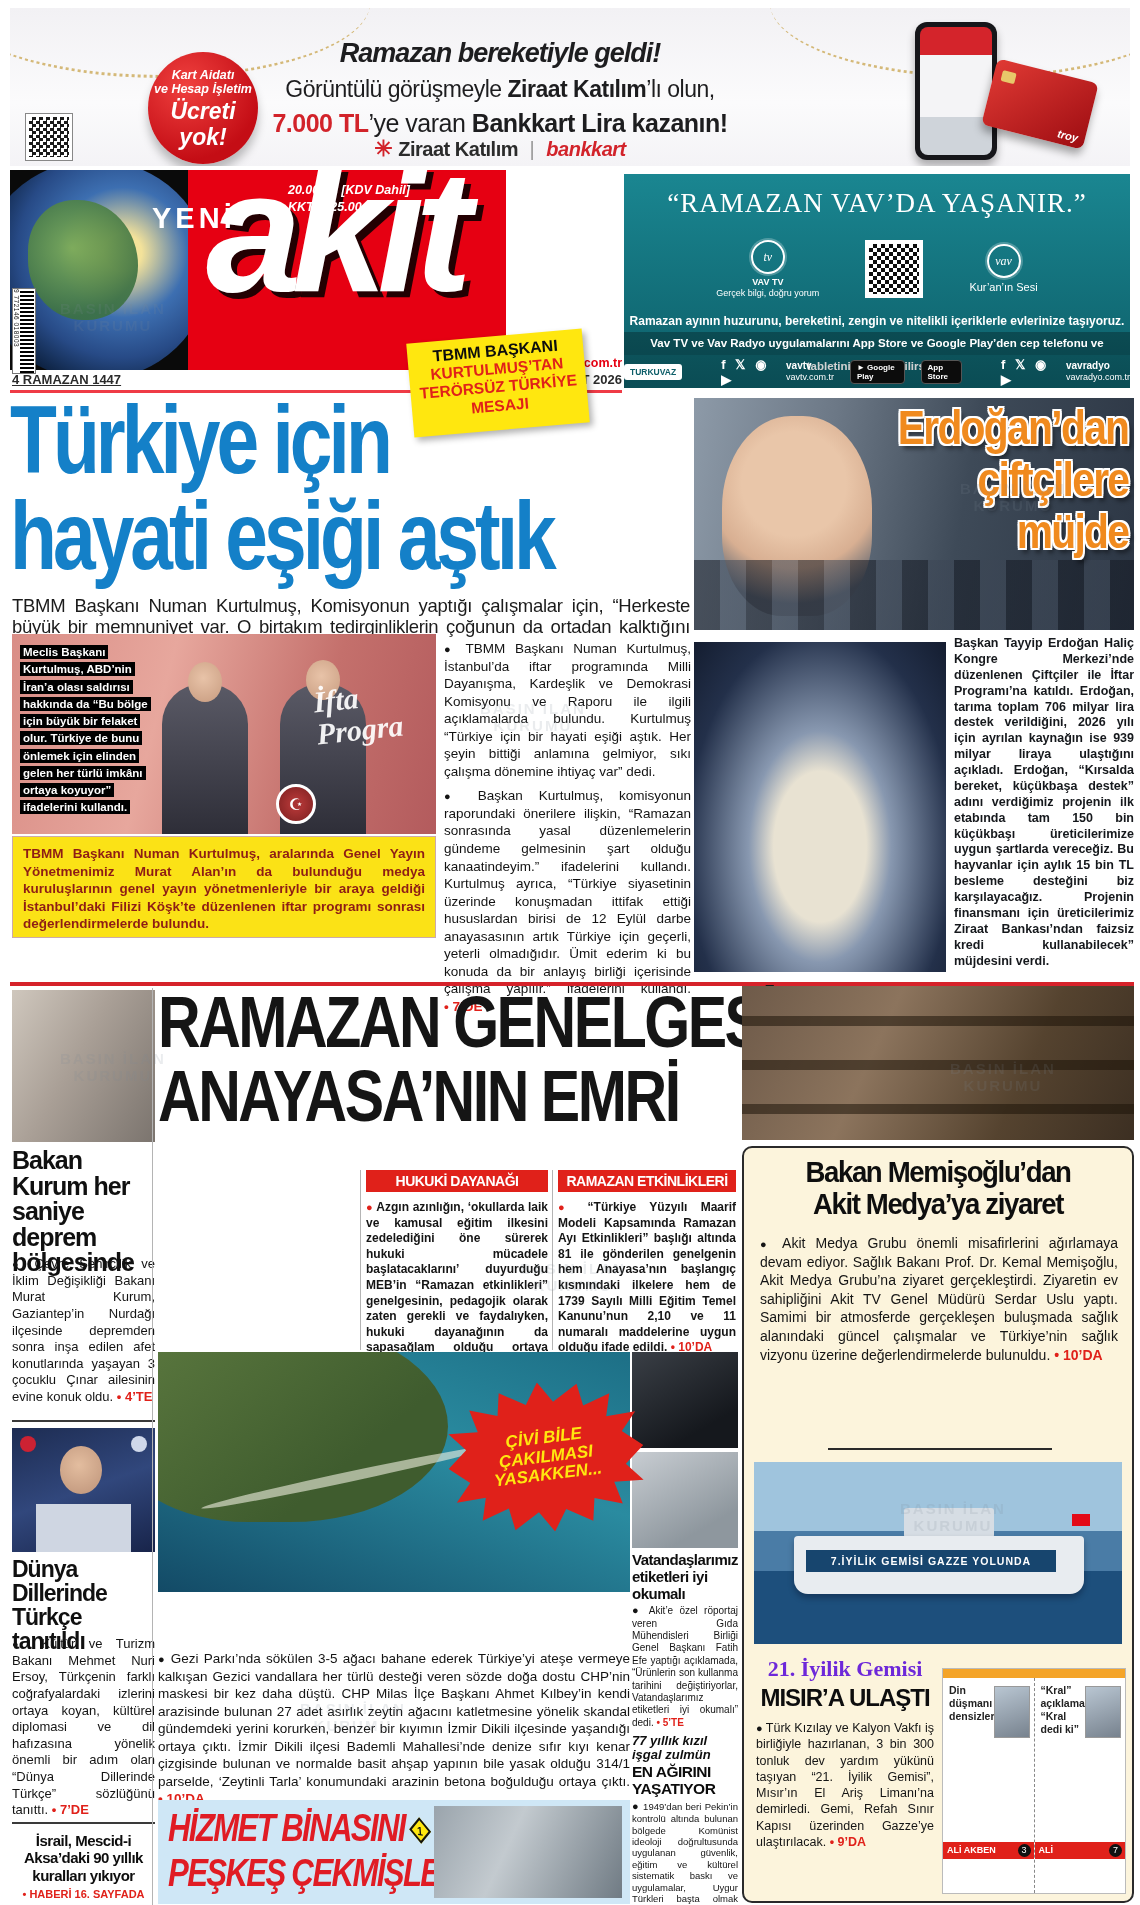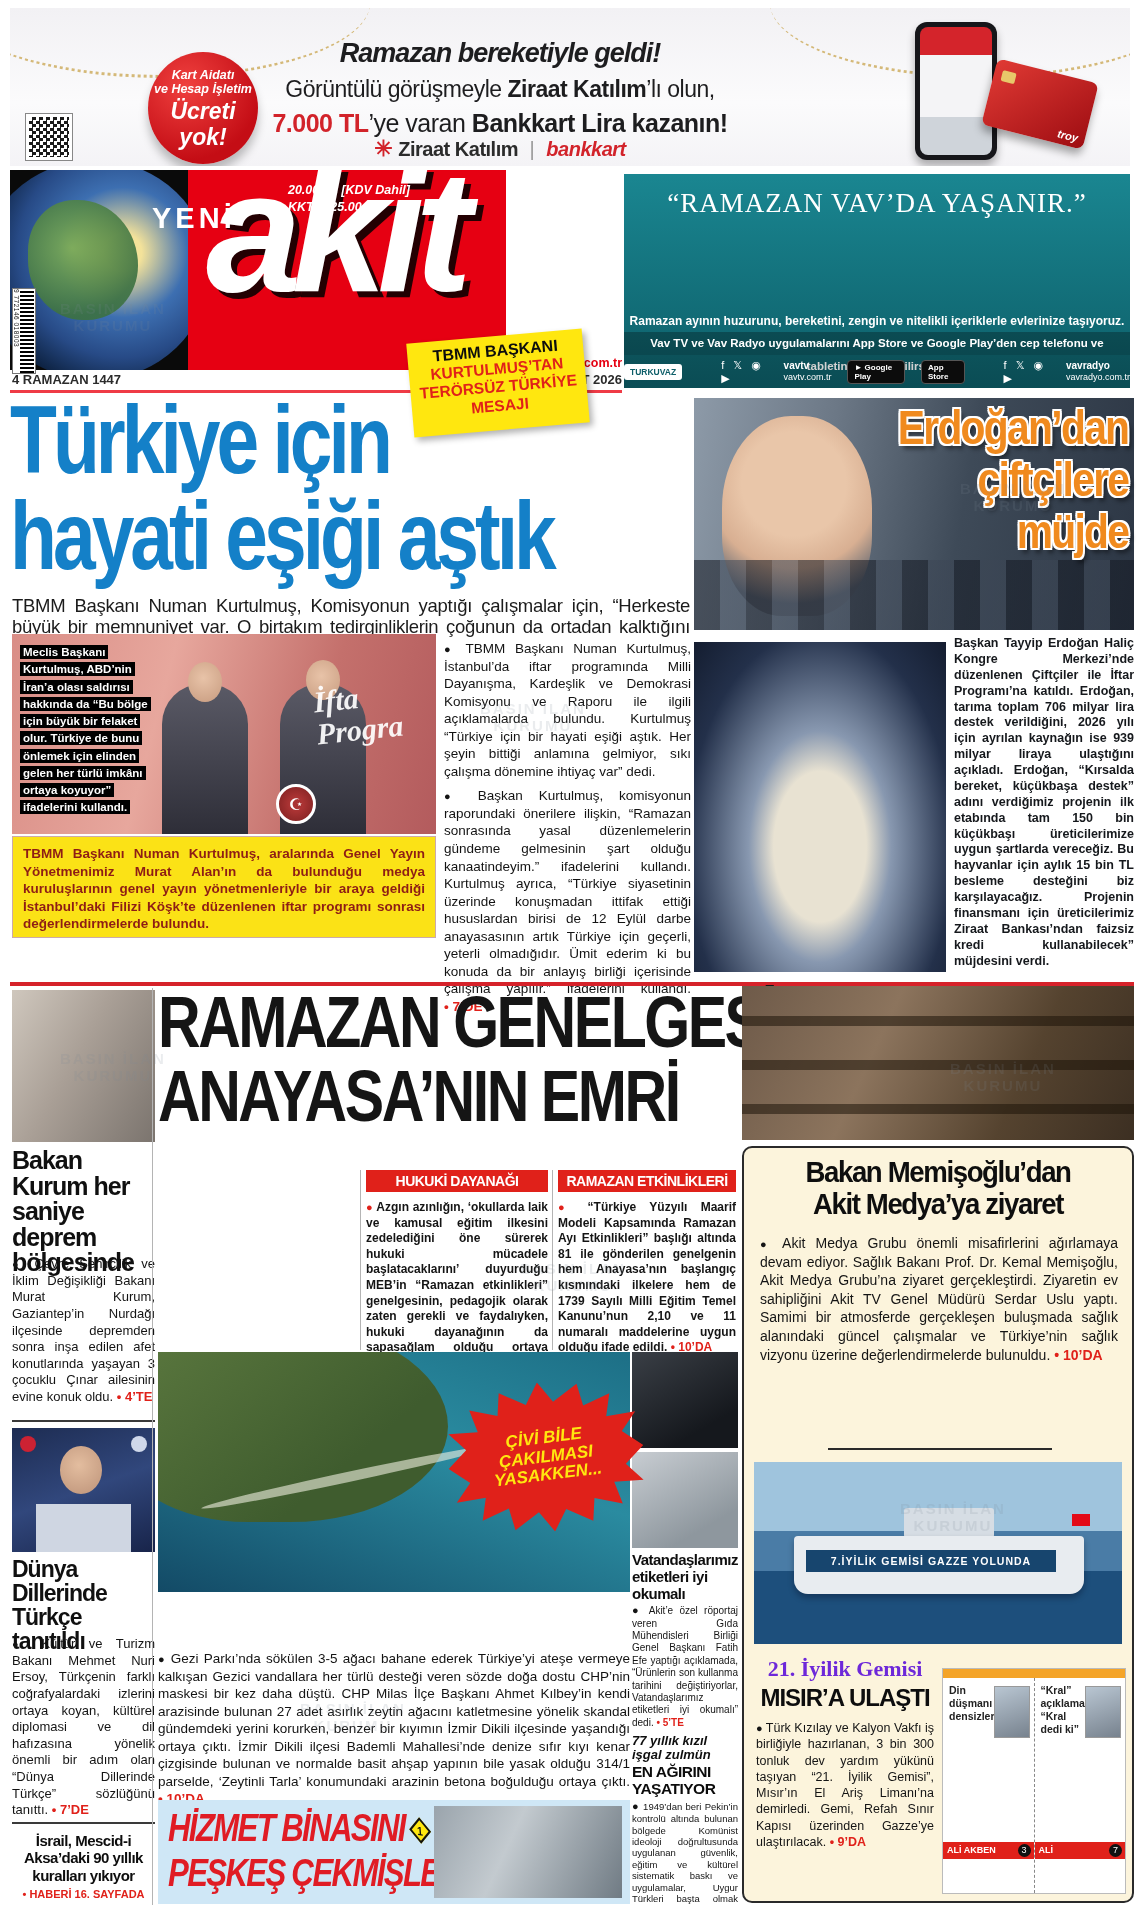--- a/index.html
+++ b/index.html
@@ -55,21 +55,21 @@
   .brand-red { position:absolute; left:178px; top:0; right:0; bottom:0; background:#e60012; }
   .brand-akit { position:absolute; left:196px; top:-38px; color:#fff; font-size:172px; font-weight:bold;
                 font-style:italic; letter-spacing:-10px; text-shadow:6px 6px 0 rgba(0,0,0,.85); z-index:2; }
   .brand-price { position:absolute; right:96px; top:12px; text-align:left; color:#fff; font-size:12.5px; font-weight:bold; line-height:1.35; z-index:3;font-style:italic; }
   .barcode { position:absolute; left:12px; top:288px; width:24px; height:86px; background:#fff; z-index:4;
              border:1px solid #777; display:flex; }
   .barcode .bars { width:14px; height:100%; background:repeating-linear-gradient(0deg,#000 0 2px,#fff 2px 4px); }
   .barcode .num { writing-mode:vertical-rl; font-size:6.5px; color:#111; letter-spacing:0.5px; }
 
   .dateline { position:absolute; left:10px; top:372px; width:612px; font-size:13px; font-weight:bold; color:#2b2b2b; }
-  .dateline .left { position:absolute; left:2px; top:0; }
+  .dateline .left { position:absolute; left:2px; top:0;text-decoration:underline; }
   .dateline .right { position:absolute; right:0; top:0; }
   .site-url { position:absolute; right:0; top:-16px; color:#e60012; font-size:12.5px; font-weight:bold; }
   .rule-red-1 { position:absolute; left:10px; top:390px; width:612px; height:3px; background:#ef3b46; }
 
   .vav { position:absolute; left:624px; top:174px; width:506px; height:214px;
          background:linear-gradient(180deg,#1a8691 0%,#0d5e68 100%); color:#fff; overflow:hidden; }
   .vav-quote { position:absolute; left:0; top:14px; width:100%; text-align:center;
                font-family:"Liberation Serif", serif; font-size:27px; letter-spacing:1px; }
   .vav-logos { position:absolute; left:0; top:52px; width:100%; height:86px; display:flex; justify-content:center; align-items:center; gap:46px; }
   .vav-item { text-align:center; font-size:9px; line-height:1.2; }
@@ -78,21 +78,21 @@
           font-style:italic; font-family:"Liberation Serif", serif; font-size:12px; }
   .vav-qr { width:58px; height:58px; background:
             conic-gradient(#0c0c0c 90deg,#fff 90deg 180deg,#0c0c0c 180deg 270deg,#fff 270deg) 0 0/8px 8px;
             border:4px solid #fff; }
   .vav-tagline { position:absolute; left:0; top:140px; width:100%; text-align:center; font-size:12px; font-weight:bold; }
   .vav-apps { position:absolute; left:0; top:158px; width:100%; height:23px; background:rgba(0,0,0,.28);
               text-align:center; font-size:11.5px; font-weight:bold; line-height:23px; }
   .vav-social { position:absolute; left:0; top:181px; width:100%; height:33px; background:rgba(0,0,0,.18);
                 display:flex; align-items:center; justify-content:center; gap:16px; font-size:9px; }
   .turkuvaz { background:#fff; color:#0d5e68; font-weight:bold; font-size:8.5px; padding:3px 6px; border-radius:3px; }
-  .soc-icons { letter-spacing:3px; font-size:11px; font-weight:normal;padding-left:23px; }
+  .soc-icons { letter-spacing:3px; font-size:13px; font-weight:bold;padding-left:23px; }
   .handle { line-height:1.2; }
   .handle b { font-size:10px; }
   .store-pill { background:#0c0c0c; color:#fff; border:1px solid #555; border-radius:4px; padding:2px 6px; font-size:8px; font-weight:bold; }
 
   
   .hl-blue { position:absolute; left:10px; color:#1480c8; font-weight:bold; letter-spacing:-5px;
              font-size:96px; line-height:1; white-space:nowrap; transform:scaleX(.8); transform-origin:0 0; }
   .hl1 { top:392px; } .hl2 { top:488px; }
   .sticker { position:absolute; left:410px; top:336px; width:176px; height:94px; background:#ffe70f;
              transform:rotate(-5deg); text-align:center; padding-top:6px; font-weight:bold;
@@ -334,20 +334,32 @@
   </div>
   <div class="dateline">
     <span class="left">4 RAMAZAN 1447</span>
     <span class="site-url">www.yeniakit.com.tr</span>
     <span class="right">PAZAR 22 ŞUBAT 2026</span>
   </div>
   <div class="rule-red-1"></div>
 
   <div class="vav">
     <div class="vav-quote">“RAMAZAN VAV’DA YAŞANIR.”</div>
+    <div class="vav-logos">
+      <div class="vav-item">
+        <div class="ring">tv</div>
+        <b>VAV TV</b><br>
+        <span>Gerçek bilgi, doğru yorum</span>
+      </div>
+      <div class="vav-qr"></div>
+      <div class="vav-item">
+        <div class="ring">vav</div>
+        <span style="font-size:11px;">Kur’an’ın Sesi</span>
+      </div>
+    </div>
     <div class="vav-tagline">Ramazan ayının huzurunu, bereketini, zengin ve nitelikli içeriklerle evlerinize taşıyoruz.</div>
     <div class="vav-apps">Vav TV ve Vav Radyo uygulamalarını App Store ve Google Play’den cep telefonu ve tabletinize indirebilirsiniz.</div>
     <div class="vav-social">
       <span class="turkuvaz">TURKUVAZ</span>
       <span class="soc-icons">f 𝕏 ◉ ▶</span>
       <span class="handle"><b>vavtv</b><br><span>vavtv.com.tr</span></span>
       <span class="store-pill">► Google Play</span>
       <span class="store-pill"> App Store</span>
       <span class="soc-icons">f 𝕏 ◉ ▶</span>
       <span class="handle"><b>vavradyo</b><br><span>vavradyo.com.tr</span></span>

